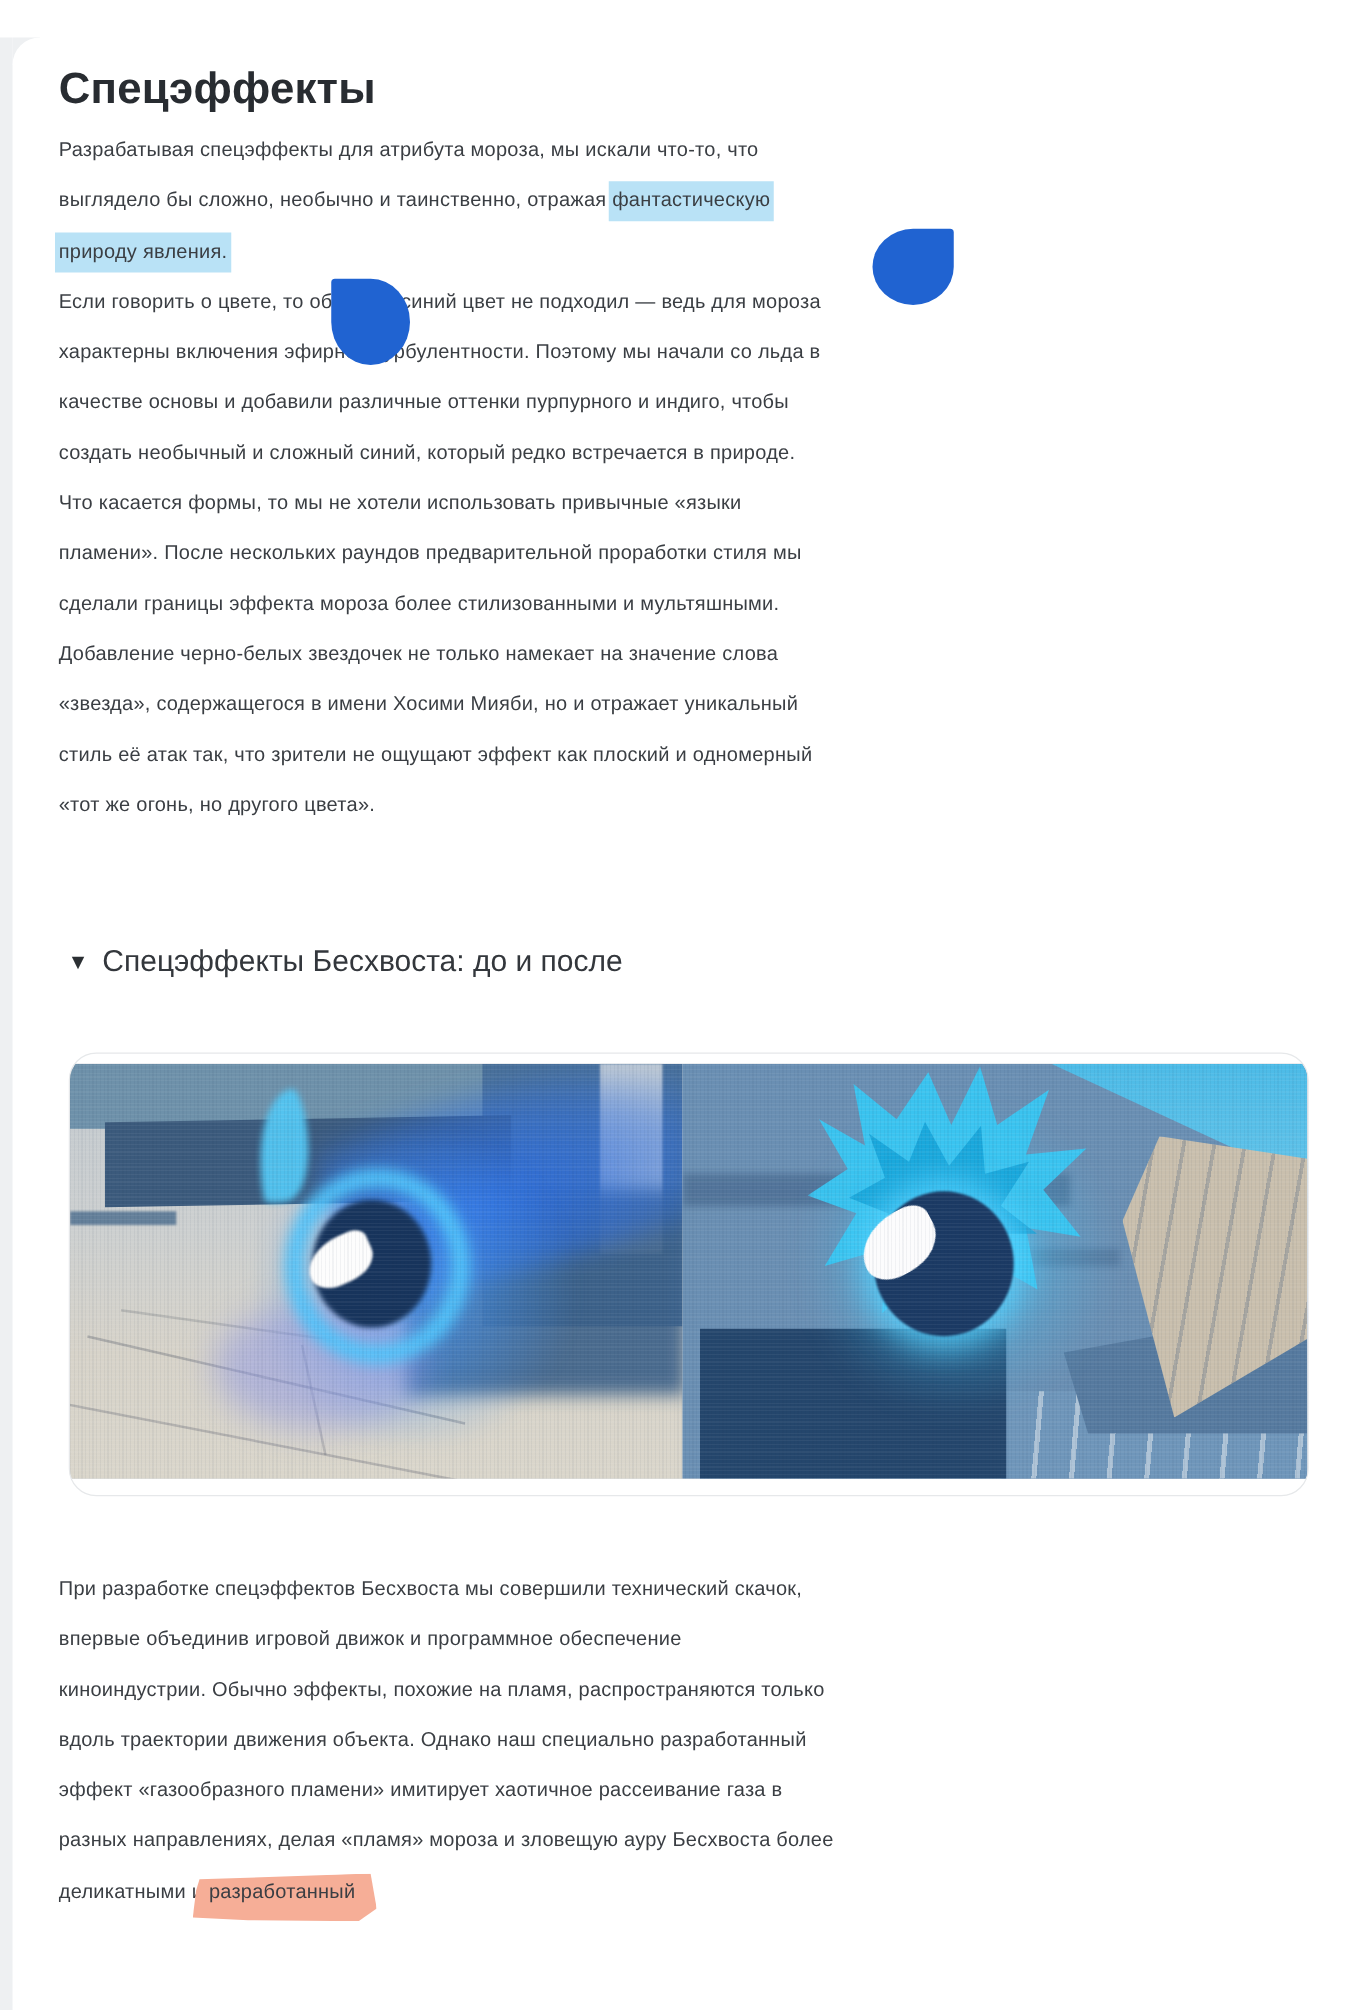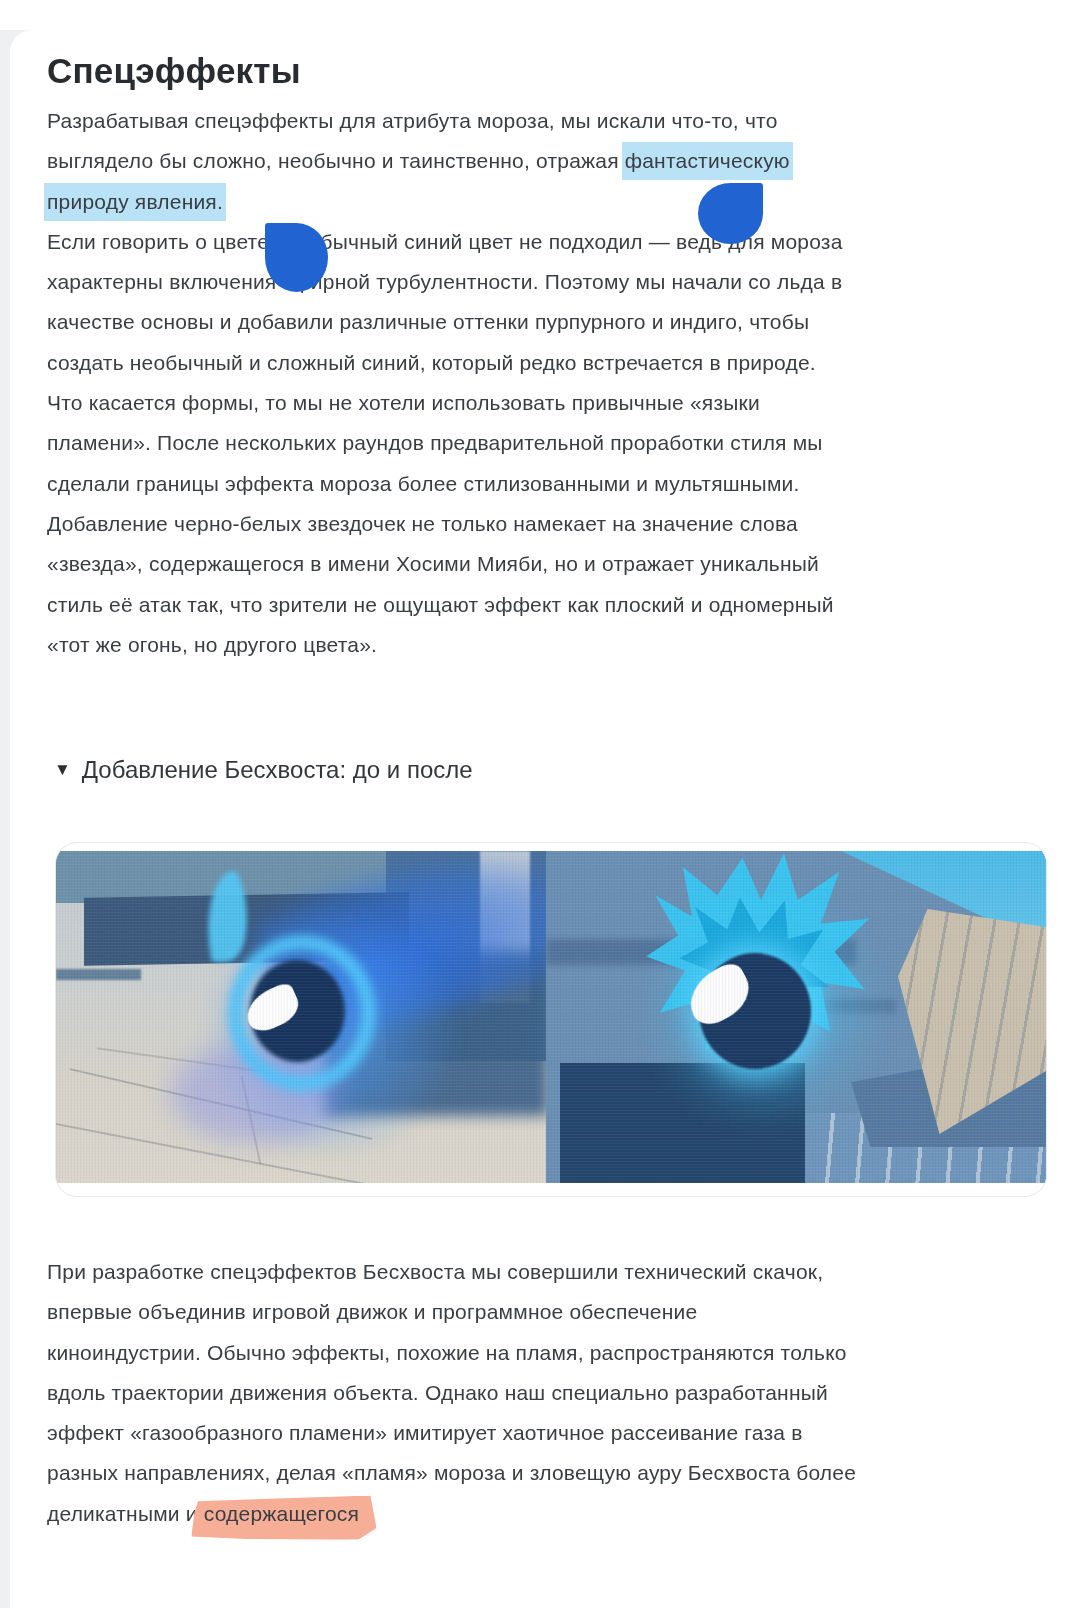--- a/index.html
+++ b/index.html
@@ -13,21 +13,21 @@
   html,body{margin:0;padding:0;background:#ffffff;}
   .page{position:relative;width:1080px;height:1608px;background:#fff;overflow:hidden;
         font-family:"Liberation Sans",sans-serif;color:var(--text);}
   .left-gutter{position:absolute;left:0;top:30px;width:10px;height:1578px;background:var(--gutter);}
   .card-corner{position:absolute;left:10px;top:30px;width:22px;height:22px;background:var(--gutter);}
   .card-corner::after{content:"";position:absolute;inset:0;background:#fff;border-top-left-radius:22px;}
 
   .title{position:absolute;left:47px;top:50px;margin:0;font-size:35px;line-height:42px;
          font-weight:700;color:var(--title);letter-spacing:.2px;}
 
-  .para{position:absolute;left:47px;width:1010px;font-size:21px;line-height:40.3px;
+  .para{position:absolute;left:47px;width:1010px;font-size:16px;line-height:40.3px;
         letter-spacing:.2px;white-space:pre-line;color:var(--text);}
   .p1{top:101px;}
   .p2{top:1252px;}
 
   .mark-blue{background:var(--highlight_blue);padding:7px 3px 8px 3px;margin:-7px -3px -8px -3px;
              -webkit-box-decoration-break:clone;box-decoration-break:clone;}
   .mark-salmon{position:relative;z-index:0;}
   .mark-salmon::before{content:"";position:absolute;z-index:-1;left:-13px;right:-17px;top:-5px;bottom:-16px;
              background:var(--highlight_salmon);transform:rotate(-1deg);
              clip-path:polygon(4% 6%,97% 0%,100% 74%,90% 100%,30% 94%,0% 86%,2% 30%);}
@@ -123,21 +123,21 @@
 Что касается формы, то мы не хотели использовать привычные «языки
 пламени». После нескольких раундов предварительной проработки стиля мы
 сделали границы эффекта мороза более стилизованными и мультяшными.
 Добавление черно-белых звездочек не только намекает на значение слова
 «звезда», содержащегося в имени Хосими Мияби, но и отражает уникальный
 стиль её атак так, что зрители не ощущают эффект как плоский и одномерный
 «тот же огонь, но другого цвета».</span></div>
 
   <div class="toggle">
     <span class="tri">▼</span>
-    <span>Добавление Бесхвоста: до и после</span>
+    <span>Спецэффекты Бесхвоста: до и после</span>
   </div>
 
   <div class="media-card">
     <div class="photo">
       <div class="ph-left">
         <div class="lw-topstrip"></div>
         <div class="lw-wallright"></div>
         <div class="lw-darkband"></div>
         <div class="lw-pillar"></div>
         <div class="lw-ledge"></div>
@@ -171,17 +171,17 @@
       <div class="grain"></div>
     </div>
   </div>
 
   <div class="para p2"><span>При разработке спецэффектов Бесхвоста мы совершили технический скачок,
 впервые объединив игровой движок и программное обеспечение
 киноиндустрии. Обычно эффекты, похожие на пламя, распространяются только
 вдоль траектории движения объекта. Однако наш специально разработанный
 эффект «газообразного пламени» имитирует хаотичное рассеивание газа в
 разных направлениях, делая «пламя» мороза и зловещую ауру Бесхвоста более
-деликатными и </span><span class="mark-salmon">содержащегося</span><span>.</span></div>
+деликатными и </span><span class="mark-salmon">разработанный</span><span>.</span></div>
 
   <div class="sel-handle handle-start"></div>
   <div class="sel-handle handle-end"></div>
 </div>
 
 </body></html>

